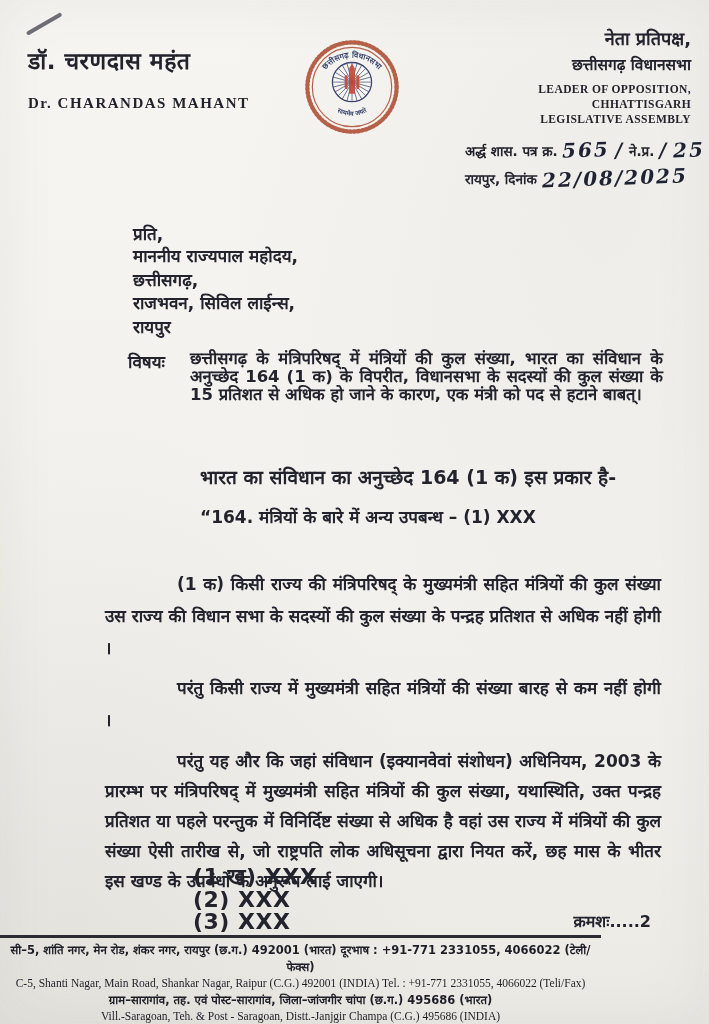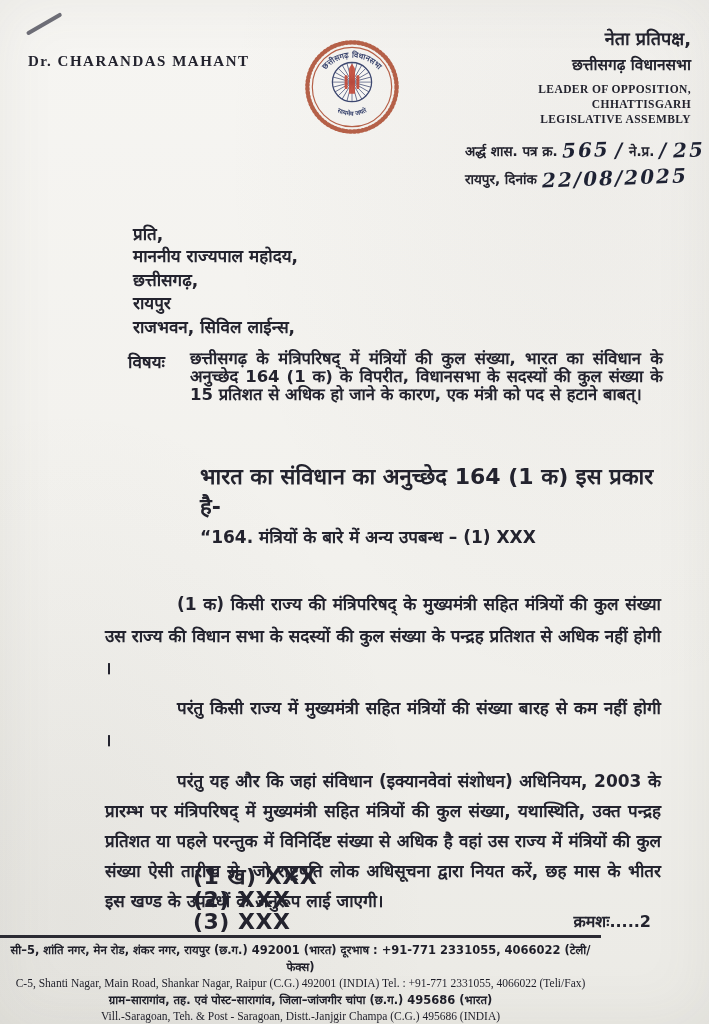--- a/index.html
+++ b/index.html
@@ -23,21 +23,21 @@
   .slash {
     position:absolute; left:24px; top:22px;
     width:40px; height:3.5px; border-radius:2px;
     background:#6d6d76;
     transform:rotate(-30deg);
   }
 
   
   .header-left { position:absolute; top:44px; left:28px; }
   .name-hi { font-size:23px; font-weight:700; letter-spacing:0.5px; }
-  .name-en { font-family:"Liberation Serif", serif; font-size:15px; font-weight:700; letter-spacing:1.5px; margin-top:9px; }
+  .name-en { font-family:"Liberation Serif", serif; font-size:15px; font-weight:700; letter-spacing:1.5px; margin-top:19px; }
 
   .seal { position:absolute; top:38px; left:303px; width:98px; height:98px; opacity:0.92; }
   .seal svg { width:100%; height:100%; }
 
   .header-right { position:absolute; top:26px; right:18px; width:272px; text-align:right; }
   .role-hi { font-size:18px; font-weight:700; }
   .assembly-hi { font-size:15.5px; font-weight:700; margin-top:3px; }
   .role-en { font-family:Liberation Serif, serif; font-size:11.5px; font-weight:700; line-height:15px; letter-spacing:0.4px; }
   .role-en-block { margin-top:7px; }
   .ref-block { margin-top:9px; text-align:left; padding-left:46px; }
@@ -56,21 +56,21 @@
   .salutation { }
   .recipient-line { line-height:23.5px; }
 
   
   .subject { position:absolute; top:350px; left:105px; right:46px; display:flex; }
   .subject-label { font-size:17px; font-weight:700; margin-left:23px; width:52px; flex:0 0 auto; }
   .subject-text { margin-left:10px; font-size:16.5px; font-weight:700; line-height:18px; text-align:justify; }
 
   
   .letter-body { position:absolute; top:462px; left:105px; right:48px; }
-  .intro-line { font-size:22px; font-weight:700; line-height:30px; padding-left:95px; }
+  .intro-line { font-size:19px; font-weight:700; line-height:30px; padding-left:95px; margin-bottom:10px; }
   .article-heading { font-size:17px; font-weight:700; line-height:30px; padding-left:95px; margin-bottom:10px; }
   .para { font-size:17px; font-weight:700; text-align:justify; text-indent:72px; }
   .para-1a { line-height:32px; margin-bottom:8px;margin-top:36px; }
   .para-pv1 { line-height:32px; margin-bottom:10px; }
   .para-pv2 { line-height:30px; }
 
   .clause-list { position:absolute; top:866px; left:193px; }
   .clause-item { font-size:22px; font-weight:700; line-height:22.5px; letter-spacing:0.5px; }
   .continuation { position:absolute; top:910px; right:58px; font-size:16px; font-weight:700; }
 
@@ -84,20 +84,21 @@
   .footer-line-en { font-family:"Liberation Serif", serif; font-size:11.5px; font-weight:400; line-height:16.5px; color:#1e1e28; }
 </style>
 </head>
 <body>
 
 <div class="page">
 
   <div class="slash"></div>
 
   <div class="header-left">
+    <div class="name-hi">डॉ. चरणदास महंत</div>
     <div class="name-en">Dr. CHARANDAS MAHANT</div>
   </div>
 
   <div class="seal">
     <svg viewBox="0 0 100 100" xmlns="http://www.w3.org/2000/svg">
       <circle cx="50" cy="50" r="45.5" fill="none" stroke="#b0543a" stroke-width="4.5" stroke-dasharray="1.6 2.4" stroke-linecap="round"></circle>
       <circle cx="50" cy="50" r="40.5" fill="none" stroke="#b0543a" stroke-width="1.2"></circle>
       <defs>
         <path id="arcTop" d="M 14 56 A 36 36 0 0 1 86 56"></path>
         <path id="arcBottom" d="M 21 57 A 30 30 0 0 0 79 57"></path>
@@ -152,22 +153,22 @@
         <span>रायपुर, दिनांक</span>
         <span class="hw">22/08/2025</span>
       </div>
     </div>
   </div>
 
   <div class="recipient">
     <div class="salutation">प्रति,</div>
     <div class="recipient-line">माननीय राज्यपाल महोदय,</div>
     <div class="recipient-line">छत्तीसगढ़,</div>
+    <div class="recipient-line">राजभवन, सिविल लाईन्स,</div>
     <div class="recipient-line">रायपुर</div>
-    <div class="recipient-line">राजभवन, सिविल लाईन्स,</div>
   </div>
 
   <div class="subject">
     <div class="subject-label">विषयः</div>
     <div class="subject-text">छत्तीसगढ़ के मंत्रिपरिषद् में मंत्रियों की कुल संख्या, भारत का संविधान के अनुच्छेद 164 (1 क) के विपरीत, विधानसभा के सदस्यों की कुल संख्या के 15 प्रतिशत से अधिक हो जाने के कारण, एक मंत्री को पद से हटाने बाबत्।</div>
   </div>
 
   <div class="letter-body">
     <div class="intro-line">भारत का संविधान का अनुच्छेद 164 (1 क) इस प्रकार है-</div>
     <div class="article-heading">“164. मंत्रियों के बारे में अन्य उपबन्ध – (1) XXX</div>

